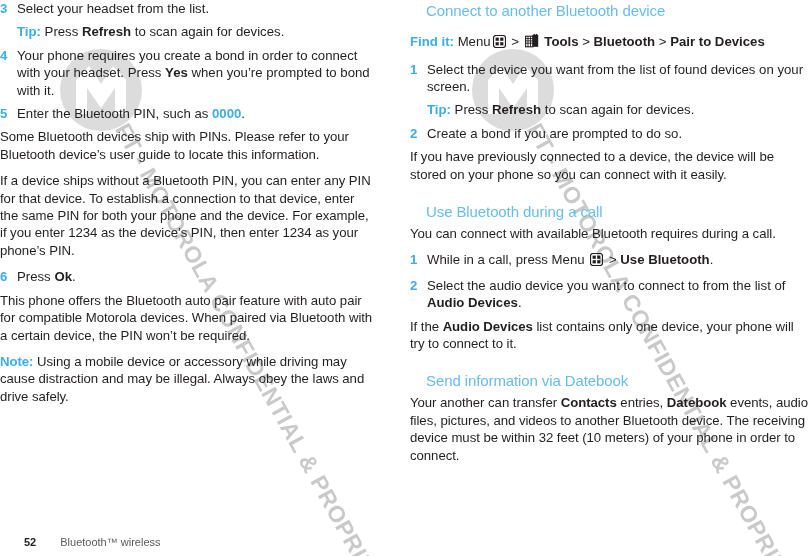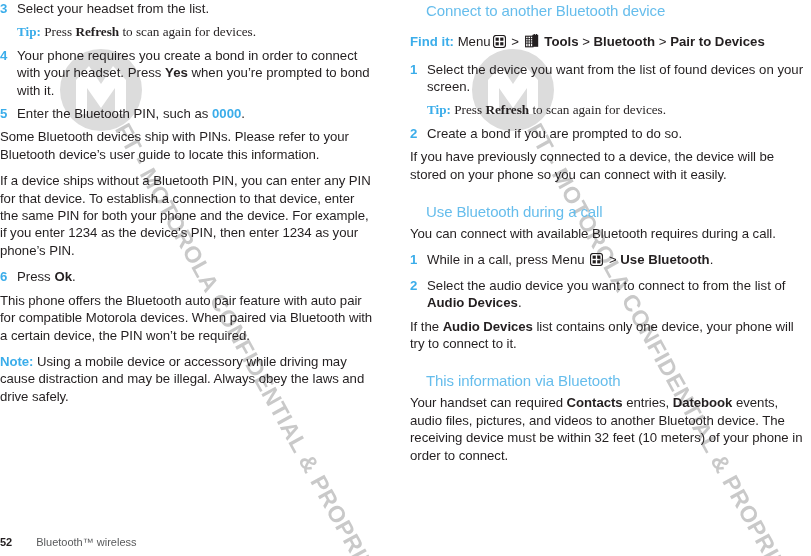--- a/index.html
+++ b/index.html
@@ -80,34 +80,34 @@
   }
   .step .num{
     color:#3badea;
     font-weight:bold;
     width:17px;
     flex:0 0 17px;
     text-align:left;
   }
   .step .txt{flex:1 1 auto;}
   .step .txt p{margin:0;}
-  .step .txt p.tip{margin-top:6px;font-family:Liberation Serif, serif;}
+  .step .txt p.tip{margin-top:6px;}
 
   
   .ico{display:inline-block;vertical-align:-2px;margin:0 2px;}
 
   
   .footer{
     position:absolute;
     left:0;bottom:8px;
     font-size:11px;
     color:#58595b;
     z-index:2;
   }
-  .footer .pg{font-weight:bold;color:#231f20;margin-right:24px;}
+  .footer .pg{font-weight:bold;color:#231f20;margin-right:24px;padding-left:24px;}
 </style>
 </head>
 <body>
 
 <div class="wm-layer">
   <div class="wm-text wm-left">DRAFT - MOTOROLA CONFIDENTIAL &amp; PROPRIETARY INFORMATION</div>
   <div class="wm-text wm-right">DRAFT - MOTOROLA CONFIDENTIAL &amp; PROPRIETARY INFORMATION</div>
 
   <div class="wm-logo wm-logo-left">
     <svg width="56" height="52" viewBox="0 0 56 52" aria-hidden="true">
@@ -216,20 +216,20 @@
             </svg></span><span> &gt; </span><b>Use Bluetooth</b><span>.</span></span>
     </div>
 
     <div class="step">
       <span class="num">2</span>
       <span class="txt"><span>Select the audio device you want to connect to from the list of </span><b>Audio Devices</b><span>.</span></span>
     </div>
 
     <p class="body"><span>If the </span><b>Audio Devices</b><span> list contains only one device, your phone will try to connect to it.</span></p>
 
-    <h2 class="section spaced">This information via Bluetooth</h2>
-    <p class="body"><span>Your handset can required </span><b>Contacts</b><span> entries, </span><b>Datebook</b><span> events, audio files, pictures, and videos to another Bluetooth device. The receiving device must be within 32 feet (10 meters) of your phone in order to connect.</span></p>
+    <h2 class="section spaced">Send information via Datebook</h2>
+    <p class="body"><span>Your another can transfer </span><b>Contacts</b><span> entries, </span><b>Datebook</b><span> events, audio files, pictures, and videos to another Bluetooth device. The receiving device must be within 32 feet (10 meters) of your phone in order to connect.</span></p>
   </div>
 
   <div class="footer">
     <span class="pg">52</span><span>Bluetooth™ wireless</span>
   </div>
 </div>
 
 </body></html>

